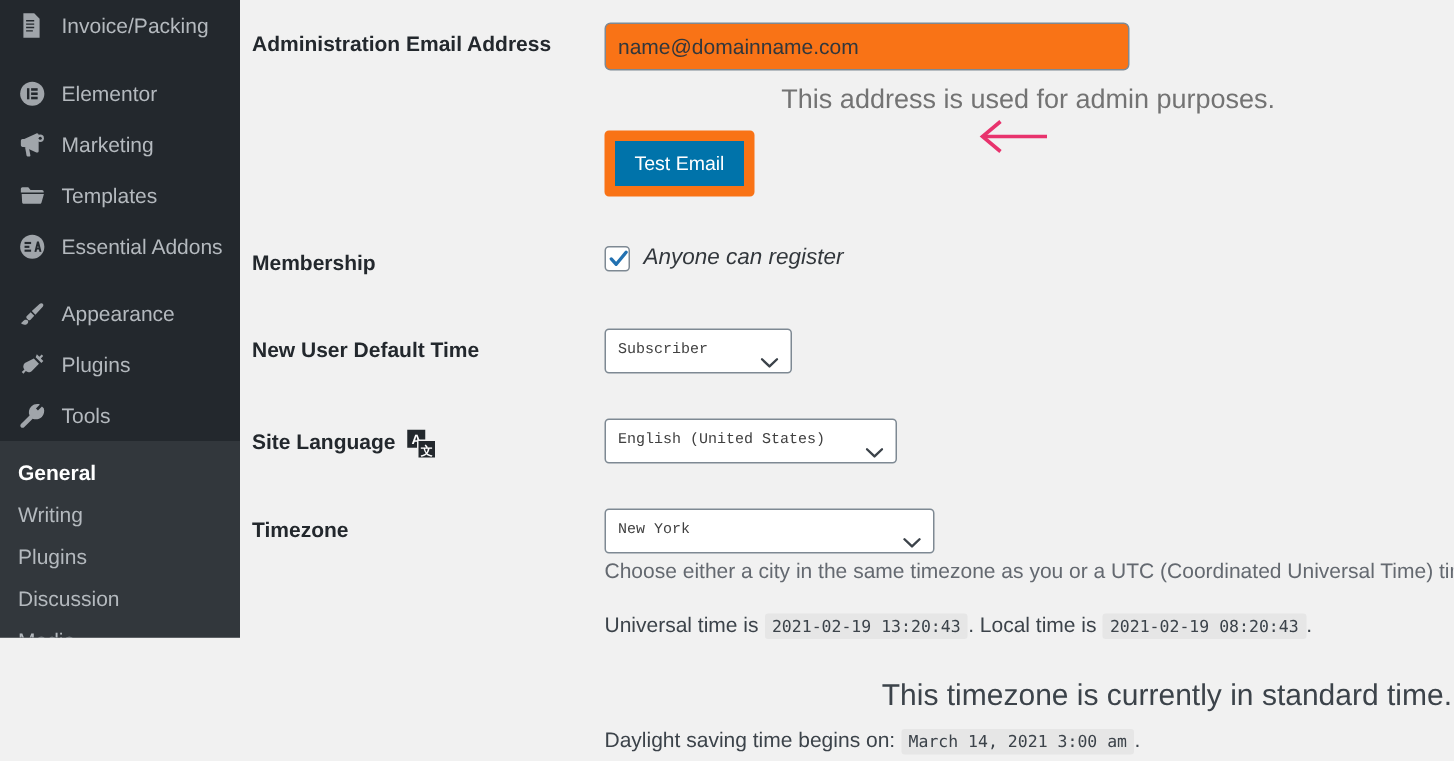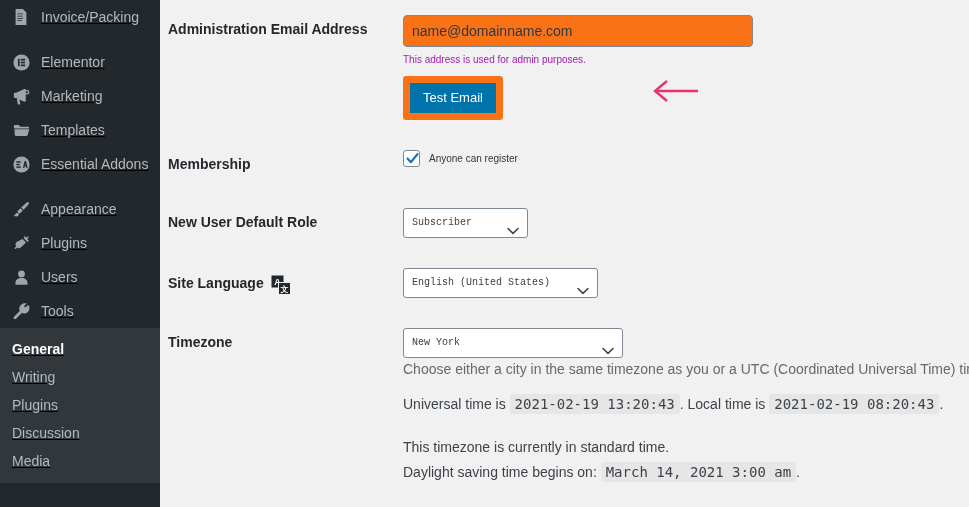--- a/index.html
+++ b/index.html
@@ -15,25 +15,24 @@
     position: relative;
     width: 969px; height: 507px;
     display: flex;
     background: #f1f1f1;
   }
 
   
   #adminmenuwrap {
     width: 160px;
     min-width: 160px;
-    height: 507px;
+    height: 425px;
     background: #23282d;
     position: relative;
     overflow: hidden;
-    text-decoration: underline;
   }
   .menu-list { list-style: none; margin: 0; padding: 0; }
 
   .menu-item {
     display: flex;
     align-items: center;
     height: 34px;
     padding-left: 10px;
     color: #b4b9be;
     font-size: 14px;
@@ -134,23 +133,24 @@
     border: 1px solid #7e8993;
     border-radius: 4px;
     background: #f97316;
     font-size: 14px;
     color: #32373c;
     font-family: "Liberation Sans", sans-serif;
     box-shadow: 0 0 0 transparent;
   }
   p.description {
     margin: 6px 0 0 0;
-    font-size: 10px;
-    color: #a21caf;
+    font-size: 18px;
+    color: #737373;
     line-height: 1.45;
+    text-align: center;
   }
 
   .button-primary {
     display: inline-block;
     margin-top: 8px;
     background: #0073aa;
     border: 7px solid #f97316;
     border-radius: 3px;
     color: #fff;
     font-size: 13px;
@@ -164,21 +164,21 @@
   .wp-checkbox {
     width: 17px; height: 17px;
     border: 1px solid #7e8993;
     border-radius: 3px;
     background: #fff;
     position: relative;
     margin-right: 9px;
     flex: 0 0 17px;
   }
   .wp-checkbox svg { position: absolute; left: 1px; top: 0px; }
-  .cb-label { font-size: 10px; color: #32373c; }
+  .cb-label { font-size: 15px; color: #32373c; font-style: italic; }
 
   select.wp-select {
     height: 30px;
     border: 1px solid #7e8993;
     border-radius: 3px;
     background: #fff;
     font-size: 10px;
     color: #404040;
     padding: 0 26px 0 8px;
     font-family: Liberation Mono, monospace;
@@ -205,34 +205,34 @@
     display: inline-block;
     vertical-align: middle;
     position: relative;
     top: 2px;
   }
 
   code.wp-code {
     font-family: "DejaVu Sans Mono", monospace;
     background: #e6e6e6;
     color: #3c434a;
-    font-size: 14px;
+    font-size: 11px;
     padding: 2px 5px;
     border-radius: 2px;
     white-space: nowrap;
   }
   .tz-desc {
     margin: 0;
     font-size: 14px;
     color: #646970;
     white-space: nowrap;
     line-height: 1.6;
   }
   .tz-times { margin: 14px 0 0 0; font-size: 14px; color: #3c434a; white-space: nowrap; }
-  .tz-std   { margin: 22px 0 0 0; font-size: 14px; color: #3c434a; }
+  .tz-std   { margin: 22px 0 0 0; font-size: 20px; color: #3c434a; text-align: right; }
   .tz-dst   { margin: 4px 0 0 0;  font-size: 14px; color: #3c434a; }
 
   
   #annotation-arrow {
     position: absolute;
     left: 484px;
     top: 78px;
     width: 48px;
     height: 26px;
     pointer-events: none;
@@ -310,29 +310,20 @@
           <span class="mi-label">Appearance</span>
         </li>
         <li class="menu-item">
           <span class="mi-icon">
             <svg width="19" height="19" viewBox="0 0 20 20">
               <path fill="#a0a5aa" d="M13.2 2.2 15 4l1.6-1.6 1.1 1.1L16 5.2l1.8 1.8-1.4 1.4-4-4z"></path>
               <path fill="#a0a5aa" d="M11.1 5.3 14.7 8.9 9.9 13.8c-1.3 1.3-3.2 1.5-4.4.3L3.8 16l-1.2-1.2 1.9-1.9c-1.2-1.3-1-3.2.3-4.5z"></path>
             </svg>
           </span>
           <span class="mi-label">Plugins</span>
-        </li>
-        <li class="menu-item">
-          <span class="mi-icon">
-            <svg width="19" height="19" viewBox="0 0 20 20">
-              <circle cx="10" cy="6.2" r="3.6" fill="#a0a5aa"></circle>
-              <path fill="#a0a5aa" d="M10 10.6c-3.6 0-6.3 2.1-6.3 4.8v2.2h12.6v-2.2c0-2.7-2.7-4.8-6.3-4.8z"></path>
-            </svg>
-          </span>
-          <span class="mi-label">Users</span>
         </li>
         <li class="menu-item">
           <span class="mi-icon">
             <svg width="19" height="19" viewBox="0 0 20 20">
               <path fill="#a0a5aa" d="M16.8 3.1 14 5.9l-1.4-1.4 2.8-2.8c-2.1-.7-4.5-.2-6.1 1.4-1.7 1.7-2.1 4.2-1.2 6.4l-6 6c-.6.6-.6 1.6 0 2.2.6.6 1.6.6 2.2 0l6-6c2.1.9 4.7.4 6.4-1.2 1.6-1.6 2.1-4 1.4-6.1z"></path>
             </svg>
           </span>
           <span class="mi-label">Tools</span>
         </li>
       </ul>
@@ -369,21 +360,21 @@
                 <svg width="15" height="15" viewBox="0 0 15 15">
                   <path d="M2.5 7.6 L5.8 11.2 L12.4 3.2" fill="none" stroke="#2271b1" stroke-width="2.2" stroke-linecap="round" stroke-linejoin="round"></path>
                 </svg>
               </span>
               <span class="cb-label">Anyone can register</span>
             </div>
           </td>
         </tr>
 
         <tr>
-          <th>New User Default Role</th>
+          <th>New User Default Time</th>
           <td>
             <span class="select-wrap sel-role">
               <select class="wp-select" id="sel-role"><option>Subscriber</option><option>Contributor</option><option>Author</option><option>Editor</option><option>Administrator</option></select>
               <span class="chev">
                 <svg width="12" height="8" viewBox="0 0 12 8">
                   <path d="M1 1.5 L6 6.3 L11 1.5" fill="none" stroke="#3c434a" stroke-width="1.6" stroke-linecap="round" stroke-linejoin="round"></path>
                 </svg>
               </span>
             </span>
           </td>

